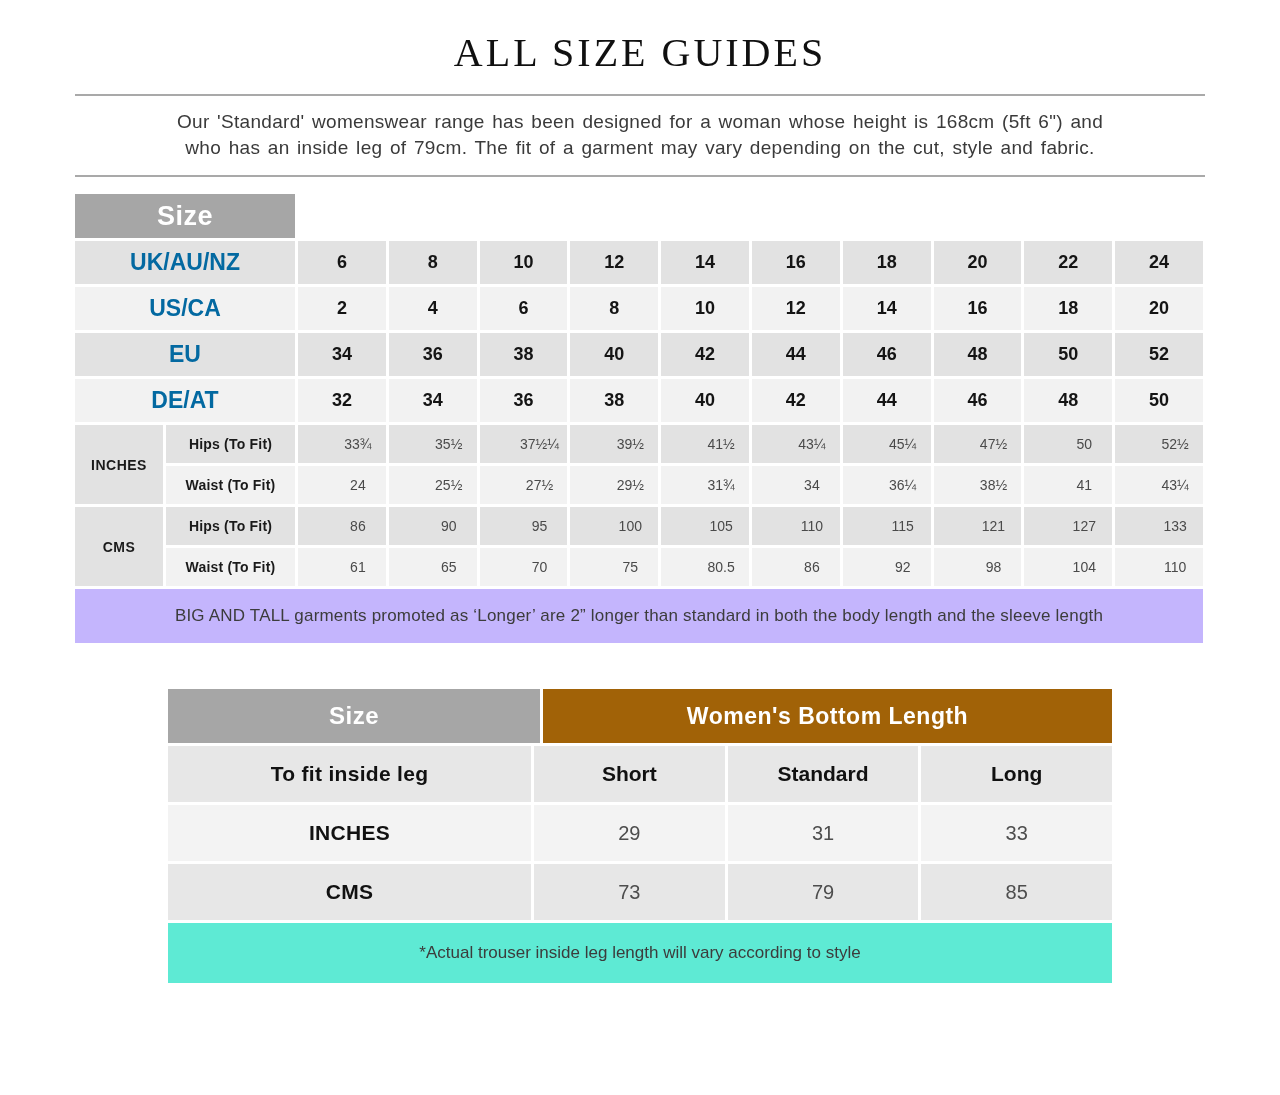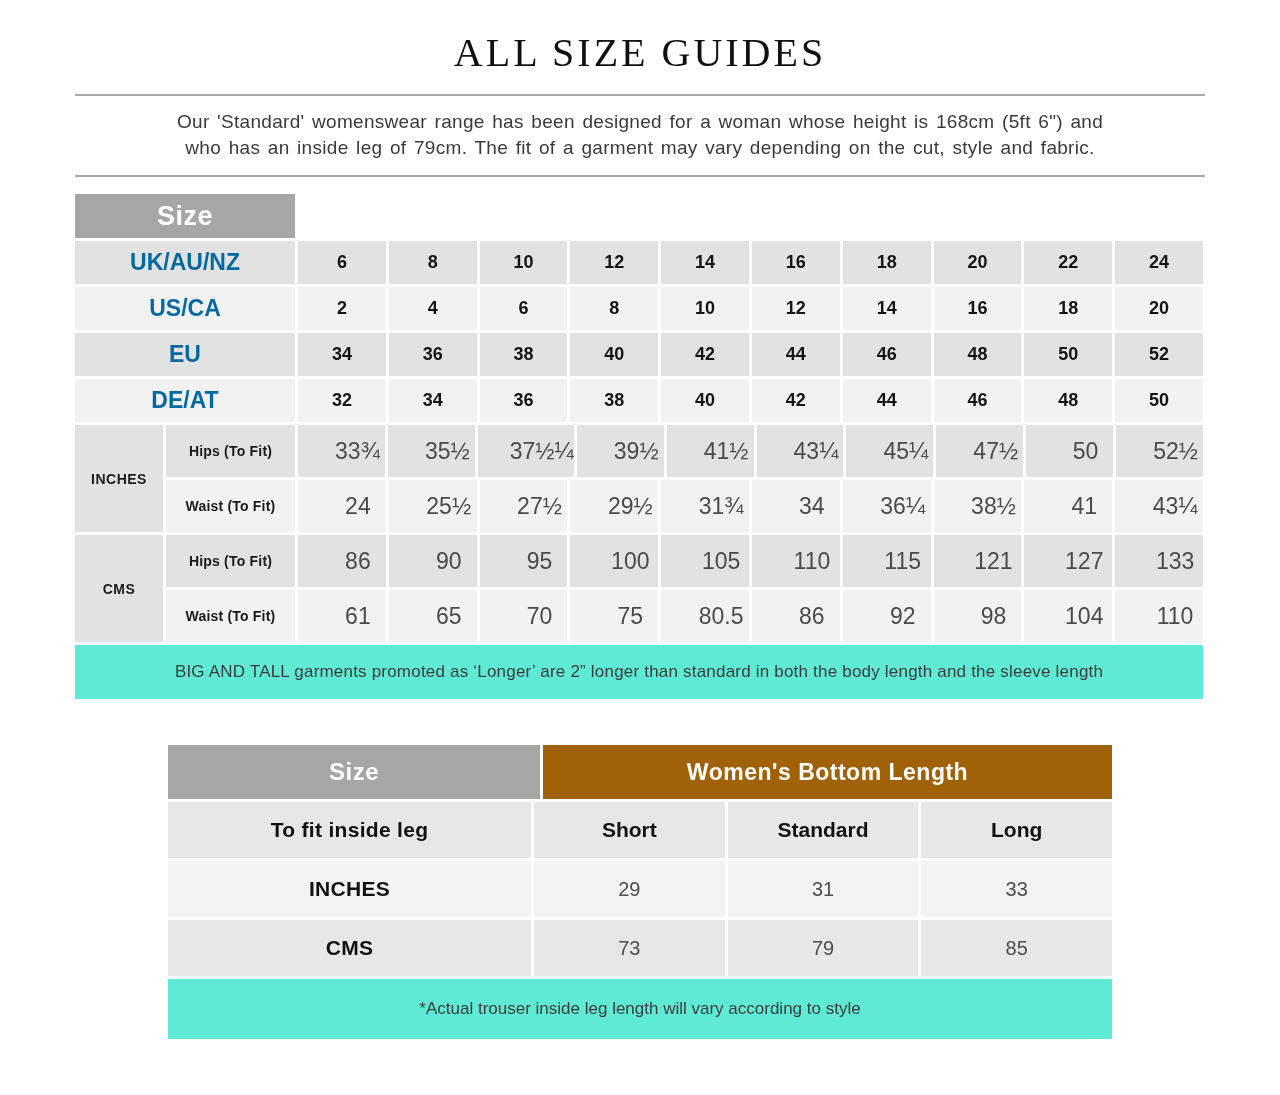--- a/index.html
+++ b/index.html
@@ -34,30 +34,30 @@
   .t1 .hdr .hsize {
     width:220px; background:#a6a6a6; color:#ffffff;
     font-size:27px; font-weight:bold; letter-spacing:0.5px;
   }
   .t1 .hdr .htitle {
     flex:1 1 0; background:#a6a6a6; color:#ffffff;
     font-size:22px; font-weight:bold; letter-spacing:0.5px;
   }
   .t1 .lbl { width:220px; font-size:23px; font-weight:bold; color:#0369a1; }
   .t1 .vb { flex:1 1 0; font-size:18px; font-weight:bold; color:#141414; }
-  .t1 .vl { flex:1 1 0; font-size:23px; font-weight:400; color:#4a4a4a;padding-left:32px; }
+  .t1 .vl { flex:1 1 0; font-size:14px; font-weight:400; color:#4a4a4a;padding-left:32px; }
   .dark  .c, .c.dark  { background:#e2e2e2; }
   .light .c, .c.light { background:#f2f2f2; }
   .t1 .sect { display:flex; gap:3px; }
   .t1 .unit { width:88px; background:#e2e2e2; font-size:14px; font-weight:bold; letter-spacing:0.5px; }
   .t1 .sect-rows { flex:1 1 0; display:flex; flex-direction:column; gap:3px; }
-  .t1 .sect-rows .trow { height:52px;border-radius:15px; }
+  .t1 .sect-rows .trow { height:38px;border-radius:15px; }
   .t1 .sublbl { width:129px; font-size:14px; font-weight:bold; letter-spacing:0.2px; }
   .t1 .tfoot {
-    height:54px; background:#5eead4; font-size:17px; color:#3c3c3c;
+    height:54px; background:#c4b5fd; font-size:17px; color:#3c3c3c;
     font-weight:400; letter-spacing:0.2px;
   }
 
   
   .t2 { width:944px; margin:46px 0 0 168px; display:flex; flex-direction:column; gap:3px; background:#ffffff; }
   .t2 .trow { display:flex; gap:3px; height:56px; }
   .t2 .hdr { height:54px; }
   .t2 .hdr .hsize {
     width:372px; background:#a6a6a6; color:#ffffff;
     font-size:24px; font-weight:bold; letter-spacing:0.5px;

